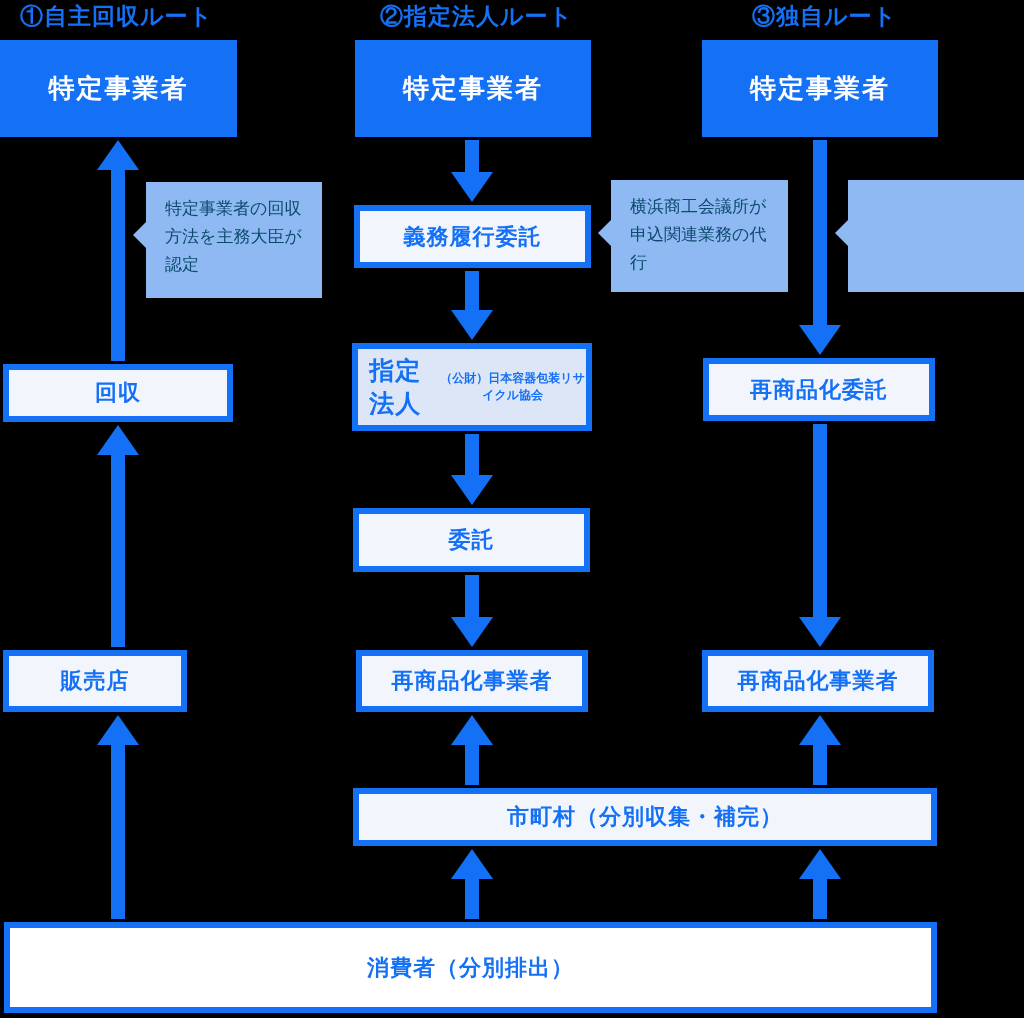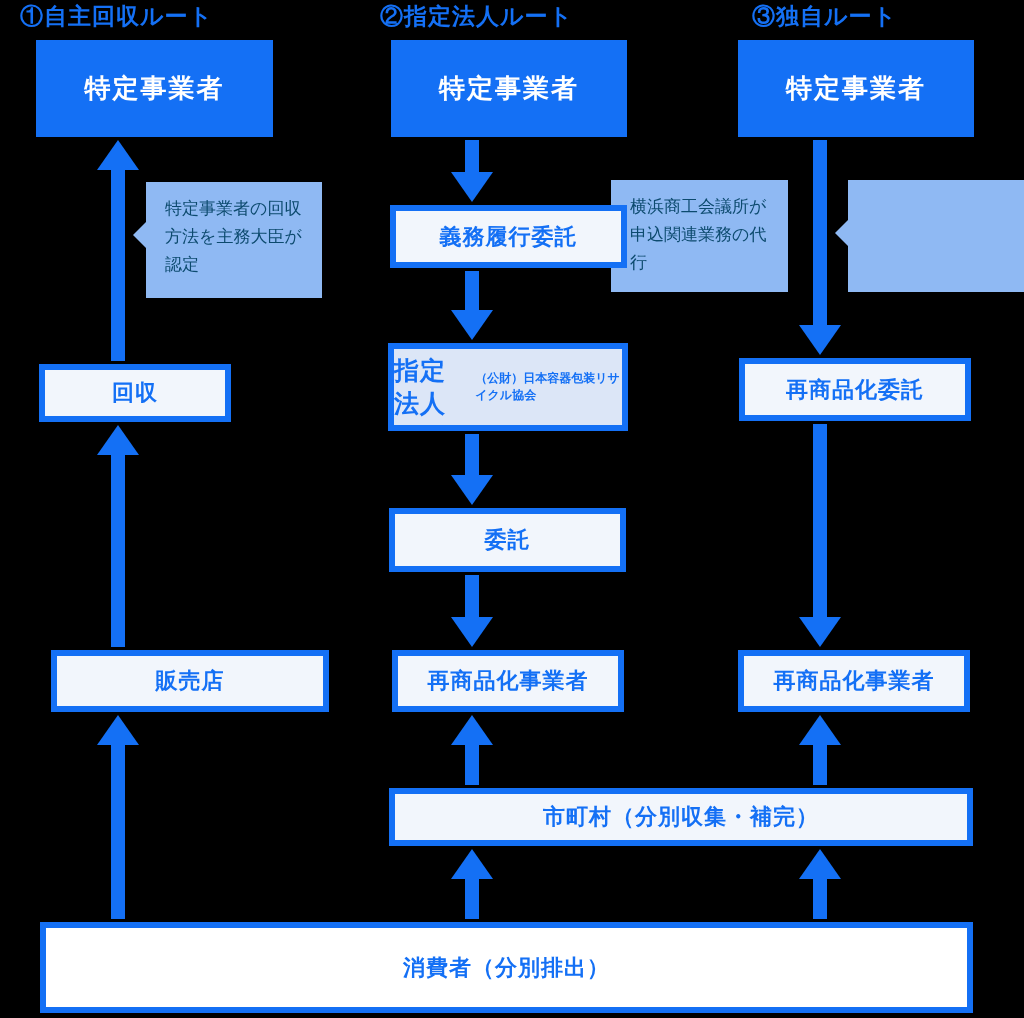--- a/index.html
+++ b/index.html
@@ -12,21 +12,21 @@
   .canvas{
     position:relative;width:1024px;height:1018px;background:#000;
     overflow:hidden;font-family:Liberation Sans, sans-serif;
   }
   .route-title{
     position:absolute;top:1px;color:var(--blue);
     font-weight:bold;font-size:23px;letter-spacing:1px;white-space:nowrap;
   }
   .box{
     position:absolute;box-sizing:border-box;
-    display:flex;align-items:center;justify-content:center;margin-left:36px;
+    display:flex;align-items:center;justify-content:center;text-align:center;
   }
   .box.solid{background:var(--blue);color:#ffffff;font-weight:bold;font-size:26px;letter-spacing:2px;}
   .box.outlined{background:var(--boxbg);border:6px solid var(--blue);color:var(--blue);font-weight:bold;font-size:22px;letter-spacing:1px;}
   .box.designated{background:var(--desigbg);flex-direction:row;gap:7px;}
   .box.designated .main{font-size:25px;}
   .box.designated .sub{font-size:12px;letter-spacing:0;}
   .box.consumer{background:#ffffff;}
   .arrow{position:absolute;width:42px;}
   .arrow .shaft{position:absolute;left:14px;width:14px;background:var(--blue);}
   .arrow .head{position:absolute;left:0;width:0;height:0;}
@@ -64,32 +64,32 @@
   <div class="callout" style="left:611px;top:180px;width:177px;height:112px">
     <span class="tail"></span>
     <span>横浜商工会議所が申込関連業務の代行</span>
   </div>
   <div class="callout" style="left:848px;top:180px;width:176px;height:112px">
     <span class="tail"></span>
   </div>
 
   <div class="box outlined" style="left:354px;top:205px;width:237px;height:63px">義務履行委託</div>
 
-  <div class="box outlined" style="left:3px;top:364px;width:192px;height:58px">回収</div>
+  <div class="box outlined" style="left:3px;top:364px;width:230px;height:58px">回収</div>
 
   <div class="box outlined designated" style="left:352px;top:343px;width:240px;height:88px">
     <span class="main">指定法人</span>
     <span class="sub">（公財）日本容器包装リサイクル協会</span>
   </div>
 
   <div class="box outlined" style="left:703px;top:358px;width:232px;height:63px">再商品化委託</div>
 
   <div class="box outlined" style="left:353px;top:508px;width:237px;height:64px">委託</div>
 
-  <div class="box outlined" style="left:15px;top:650px;width:278px;height:62px">販売店</div>
+  <div class="box outlined" style="left:3px;top:650px;width:184px;height:62px">販売店</div>
   <div class="box outlined" style="left:356px;top:650px;width:232px;height:62px">再商品化事業者</div>
   <div class="box outlined" style="left:702px;top:650px;width:232px;height:62px">再商品化事業者</div>
 
   <div class="box outlined" style="left:353px;top:788px;width:584px;height:58px">市町村（分別収集・補完）</div>
 
   <div class="box outlined consumer" style="left:4px;top:922px;width:933px;height:91px">消費者（分別排出）</div>
 
   <div class="arrow up" style="left:97px;top:140px;height:221px">
       <span class="head"></span>
       <span class="shaft"></span>

